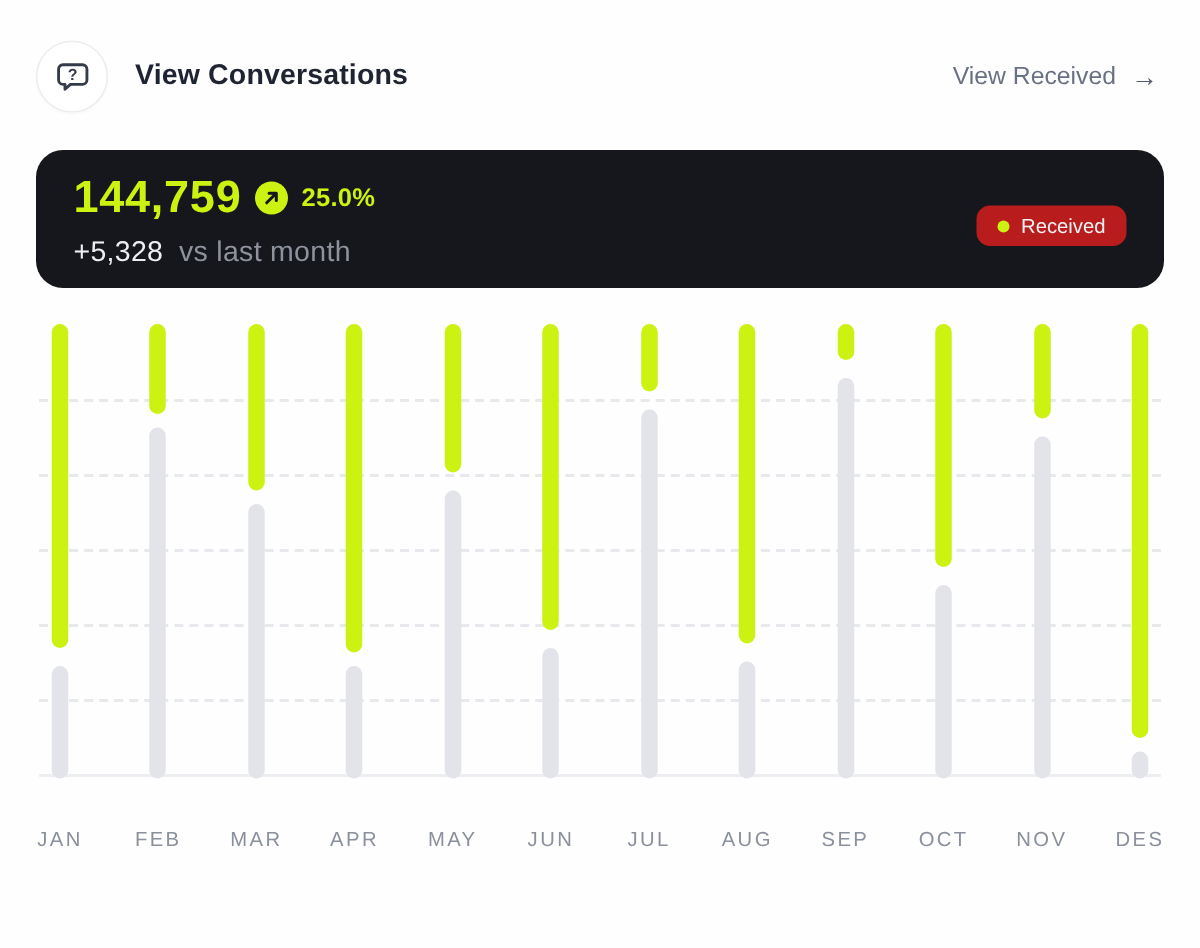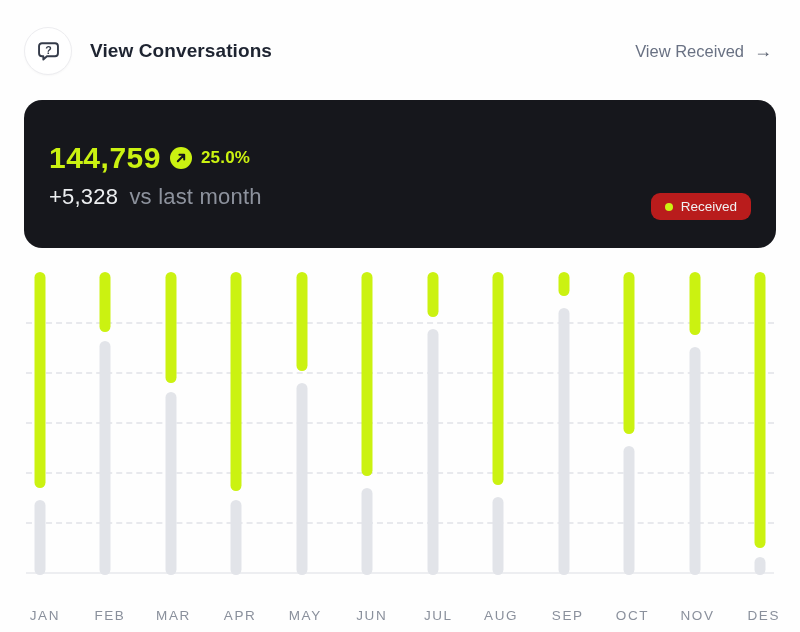--- a/index.html
+++ b/index.html
@@ -11,29 +11,29 @@
   .help-circle { width:48px; height:48px; border-radius:50%; background:#fff;
     border:1px solid #ededf0; display:flex; align-items:center; justify-content:center;
     box-shadow:0 1px 2px rgba(20,22,28,0.03); cursor:pointer; }
   .page-title { margin-left:18px; font-size:19px; font-weight:700; color:#1e2431; letter-spacing:0.1px; }
   .spacer { flex:1; }
   .view-details { display:flex; align-items:center; gap:10px; color:#697183;
     font-size:16.5px; font-weight:500; cursor:pointer; }
   .view-details .arr { font-size:18px; color:#545c6c; }
 
   
-  .card { margin:25px 24px 0; height:148px; background:#16171c; border-radius:18px;
+  .card { margin:25px 24px 0; height:92px; background:#16171c; border-radius:18px;
     padding:0 25px; display:flex; justify-content:space-between; }
   .card-left { display:flex; flex-direction:column; justify-content:center; margin-top:2px; }
   .total-row { display:flex; align-items:center; gap:9px; }
   .total-value { font-size:30px; font-weight:700; letter-spacing:0.5px; color:#cbf211; }
   .trend-badge { width:22px; height:22px; border-radius:50%; background:#cbf211;
     display:flex; align-items:center; justify-content:center; }
   .trend-pct { font-size:17px; font-weight:600; color:#cbf211; letter-spacing:0.2px; }
-  .delta-row { margin-top:9px; font-size:22px; letter-spacing:0.2px; }
+  .delta-row { margin-top:9px; font-size:19px; letter-spacing:0.2px; }
   .delta-value { color:#eceef0; font-weight:500; }
   .delta-caption { color:#8d929d; font-weight:400; margin-left:5px; }
   .legend { display:flex; gap:16px; align-self:flex-end; margin-bottom:28px; }
   .legend-pill { height:27px; padding:0 14px; border-radius:9px; background:#b91c1c;
     display:flex; align-items:center; gap:8px; cursor:pointer; }
   .legend-pill .dot { width:8px; height:8px; border-radius:50%; }
   .legend-pill .lbl { color:#f0f1f3; font-size:13.5px; font-weight:500; }
 
   
   .chart { position:relative; margin:24px 20px 0; height:300px; }
@@ -41,21 +41,21 @@
     border-top:2px dashed #e8e9ed; }
   .baseline { position:absolute; left:6px; right:6px; bottom:-2px; height:0;
     border-top:2px solid #edeef1; }
   .cols { position:absolute; inset:0; display:flex; justify-content:space-between; }
   .col { position:relative; width:40px; height:100%; }
   .bar { position:absolute; left:50%; transform:translateX(-50%); width:11px; border-radius:6px; }
   .bar.received { top:0; background:#cbf211; }
   .bar.closed { bottom:-3px; background:#e2e4e9; }
 
   .months { margin:36px 20px 0; display:flex; justify-content:space-between; }
-  .month { width:40px; text-align:right; font-size:13.5px; font-weight:500;
+  .month { width:40px; text-align:center; font-size:13.5px; font-weight:500;
     color:#8a909c; letter-spacing:1.6px; white-space:nowrap; }
 </style>
 </head>
 <body>
 
 <div class="header">
   <div class="help-circle">
     <span style="display:flex">
       <svg width="27" height="27" viewBox="0 0 24 24">
         <path d="M6.2 4.6 h11.6 a2.6 2.6 0 0 1 2.6 2.6 v6.4 a2.6 2.6 0 0 1 -2.6 2.6 h-7.2 l-3.2 2.9 v-2.9 h-1.2 a2.6 2.6 0 0 1 -2.6 -2.6 v-6.4 a2.6 2.6 0 0 1 2.6 -2.6 z" fill="none" stroke="#343b49" stroke-width="1.7" stroke-linejoin="round"></path>

